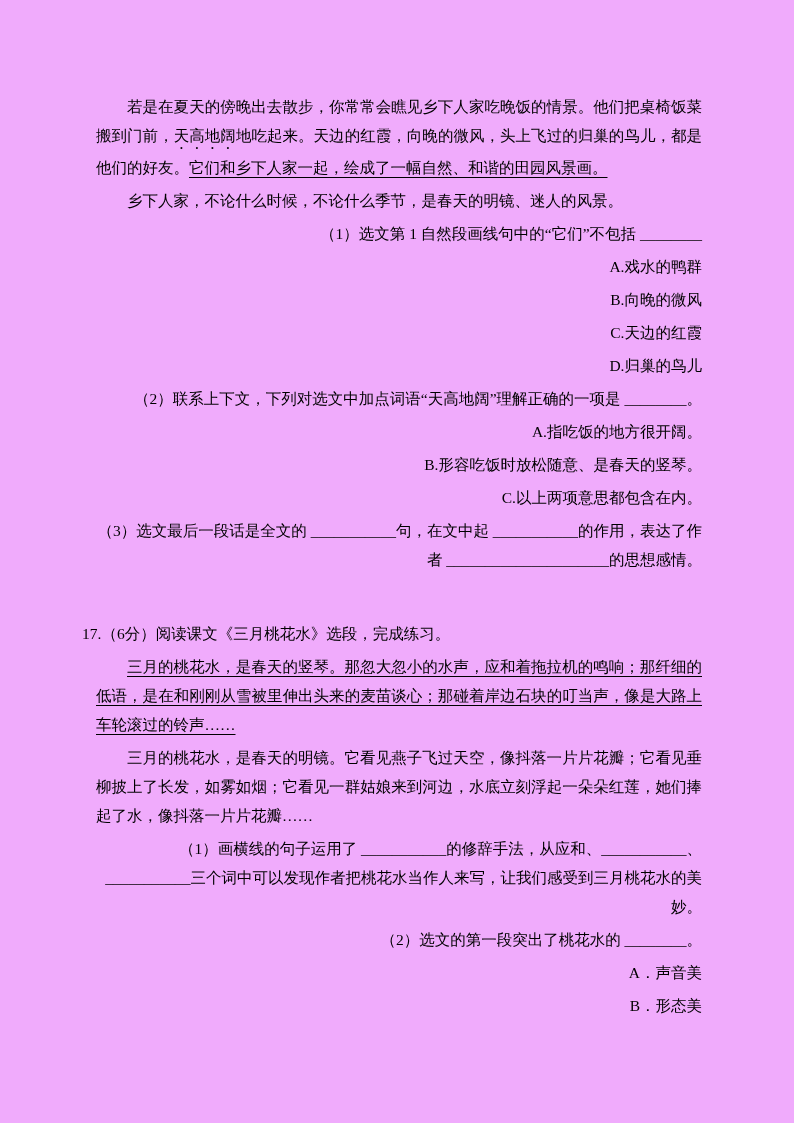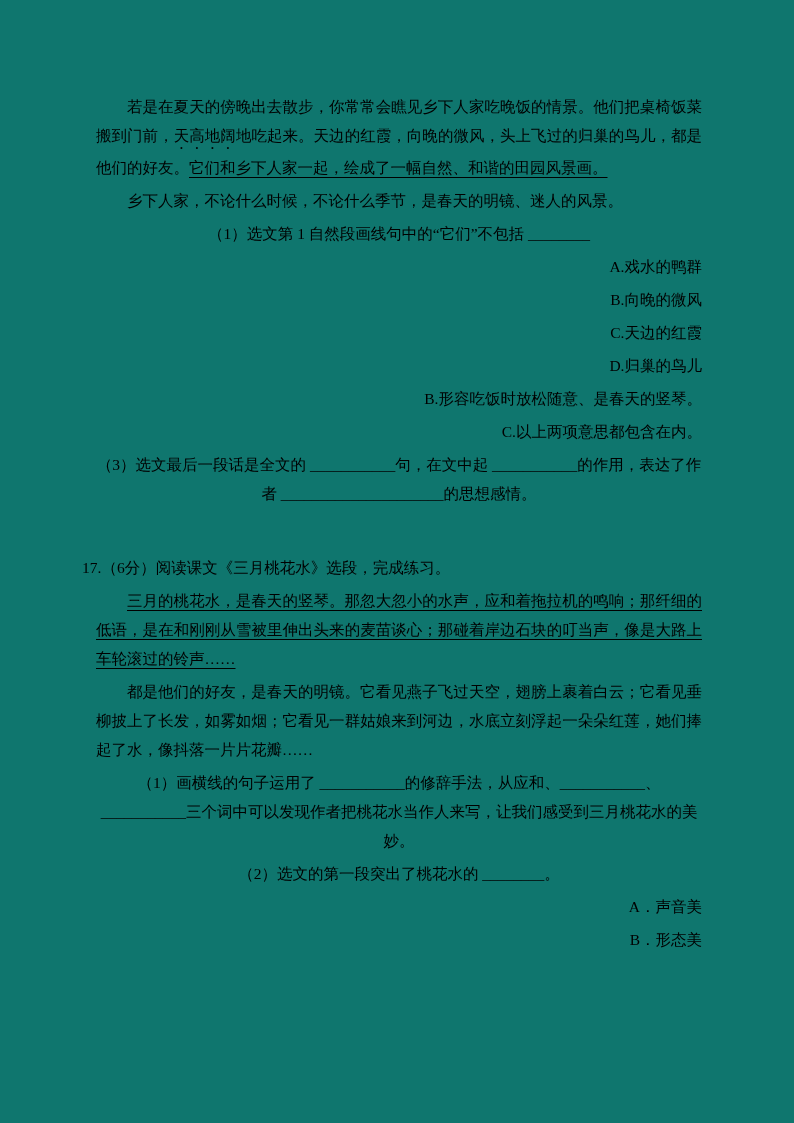--- a/index.html
+++ b/index.html
@@ -2,70 +2,72 @@
 <html><head>
 <meta charset="utf-8">
 <style>
   * { box-sizing: border-box; }
   html, body { margin: 0; padding: 0; background: #ffffff; }
   .page {
     position: relative;
     width: 794px;
     height: 1123px;
     margin: 0 auto;
-    background: #0f766e;
+    background: #f0abfc;
     color: #000000;
     padding: 88px 92px 20px 96px;
     font-family: "Liberation Serif", "DejaVu Serif", serif;
     font-size: 15.5px;
     line-height: 29px;
     overflow: hidden;
   }
   p { margin: 4px 0; }
   .para { text-indent: 2em; text-align: justify; }
   .u {
     text-decoration: underline;
     text-underline-offset: 4px;
   }
   .dots {
     -webkit-text-emphasis: filled dot;
     text-emphasis: filled dot;
     -webkit-text-emphasis-position: under left;
     text-emphasis-position: under left;
   }
-  .qline { text-align: center; }
+  .qline { text-align: right; }
   .option { text-align: right; }
   .qnum { margin-left: -14px; margin-top: 45px; }
 </style>
 </head>
 <body>
 
 <div class="page">
 
   <p class="para"><span>若是在夏天的傍晚出去散步，你常常会瞧见乡下人家吃晚饭的情景。他们把桌椅饭菜搬到门前，</span><span class="dots">天高地阔</span><span>地吃起来。天边的红霞，向晚的微风，头上飞过的归巢的鸟儿，都是他们的好友。</span><span class="u">它们和乡下人家一起，绘成了一幅自然、和谐的田园风景画。</span></p>
 
 
   <p class="para">乡下人家，不论什么时候，不论什么季节，是春天的明镜、迷人的风景。</p>
 
   <p class="qline">（1）选文第 1 自然段画线句中的“它们”不包括 ________</p>
   <p class="option">A.戏水的鸭群</p>
   <p class="option">B.向晚的微风</p>
   <p class="option">C.天边的红霞</p>
   <p class="option">D.归巢的鸟儿</p>
 
+  <p class="qline">（2）联系上下文，下列对选文中加点词语“天高地阔”理解正确的一项是 ________。</p>
+  <p class="option">A.指吃饭的地方很开阔。</p>
   <p class="option">B.形容吃饭时放松随意、是春天的竖琴。</p>
   <p class="option">C.以上两项意思都包含在内。</p>
 
   <p class="qline">（3）选文最后一段话是全文的 ___________句，在文中起 ___________的作用，表达了作者 _____________________的思想感情。</p>
 
   <p class="qnum">17.（6分）阅读课文《三月桃花水》选段，完成练习。</p>
 
   <p class="para"><span class="u">三月的桃花水，是春天的竖琴。那忽大忽小的水声，应和着拖拉机的鸣响；那纤细的低语，是在和刚刚从雪被里伸出头来的麦苗谈心；那碰着岸边石块的叮当声，像是大路上车轮滚过的铃声……</span></p>
 
-  <p class="para">都是他们的好友，是春天的明镜。它看见燕子飞过天空，翅膀上裹着白云；它看见垂柳披上了长发，如雾如烟；它看见一群姑娘来到河边，水底立刻浮起一朵朵红莲，她们捧起了水，像抖落一片片花瓣……</p>
+  <p class="para">三月的桃花水，是春天的明镜。它看见燕子飞过天空，像抖落一片片花瓣；它看见垂柳披上了长发，如雾如烟；它看见一群姑娘来到河边，水底立刻浮起一朵朵红莲，她们捧起了水，像抖落一片片花瓣……</p>
 
   <p class="qline">（1）画横线的句子运用了 ___________的修辞手法，从应和、___________、___________三个词中可以发现作者把桃花水当作人来写，让我们感受到三月桃花水的美妙。</p>
 
   <p class="qline">（2）选文的第一段突出了桃花水的 ________。</p>
   <p class="option">A．声音美</p>
   <p class="option">B．形态美</p>
 
 </div>
 
 </body></html>

